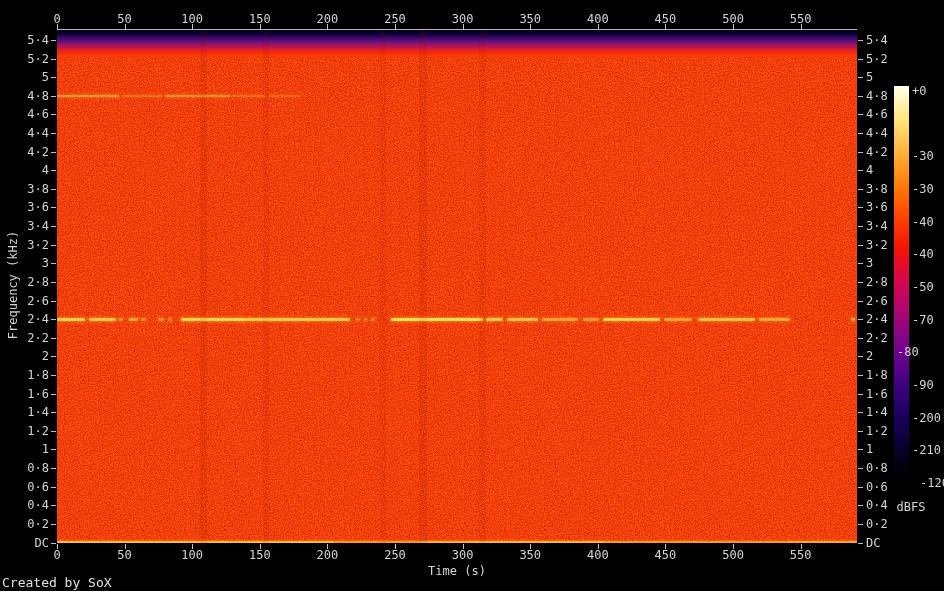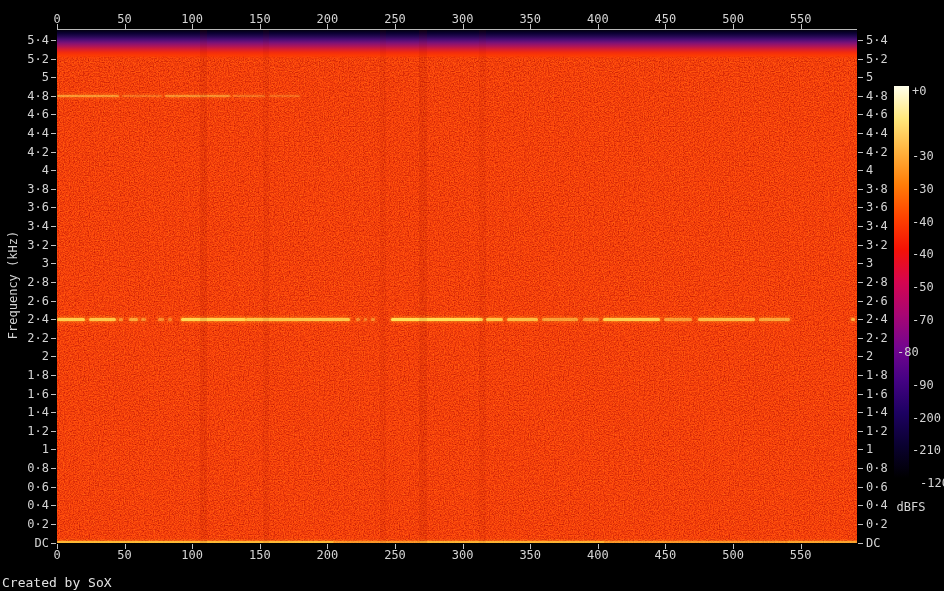--- a/index.html
+++ b/index.html
@@ -253,15 +253,16 @@
       <div class="cb-lab" style="left: 912px; top: 281px;">-50</div>
       <div class="cb-lab" style="left: 912px; top: 313.667px;">-70</div>
       <div class="cb-lab" style="left: 897px; top: 346.333px;">-80</div>
       <div class="cb-lab" style="left: 912px; top: 379px;">-90</div>
       <div class="cb-lab" style="left: 912px; top: 411.667px;">-200</div>
       <div class="cb-lab" style="left: 912px; top: 444.333px;">-210</div>
       <div class="cb-lab" style="left: 920px; top: 477px;">-120</div>
     </div>
 
   <div id="freq-title">Frequency (kHz)</div>
+  <div id="time-title">Time (s)</div>
   <div id="cb-unit">dBFS</div>
   <div id="credit">Created by SoX</div>
 </div>
 
 </body></html>

